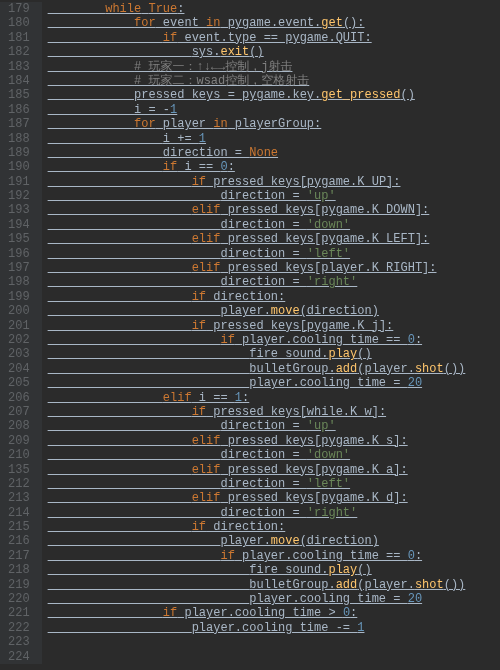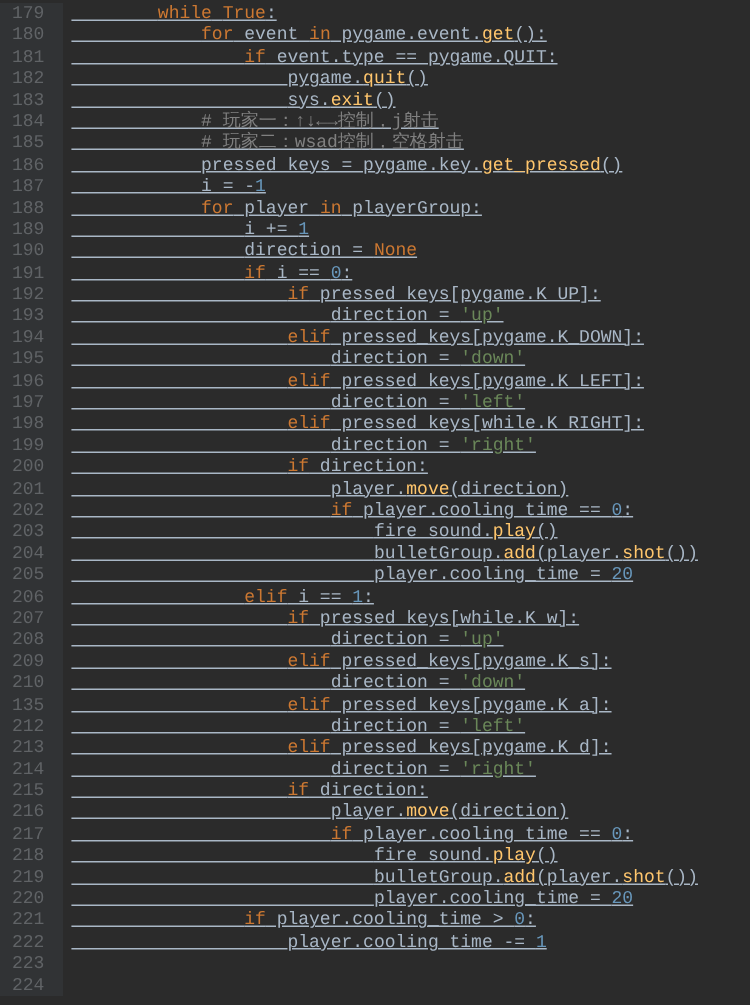--- a/index.html
+++ b/index.html
@@ -91,40 +91,40 @@
       <div>220</div>
       <div>221</div>
       <div>222</div>
       <div>223</div>
       <div>224</div>
     </div>
   <div class="code" id="code">
       <div><span>        </span><span class="kw">while</span><span class="nm"> </span><span class="bool">True</span><span class="op">:</span></div>
       <div><span>            </span><span class="kw">for</span><span class="nm"> event </span><span class="kw">in</span><span class="nm"> pygame.event.</span><span class="fn">get</span><span class="op">():</span></div>
       <div><span>                </span><span class="kw">if</span><span class="nm"> event.type == pygame.QUIT:</span></div>
-      <div><span>                    </span><span class="nm">pygame.</span><span class="fn">quit</span><span class="op">()</span></div>
       <div><span>                    </span><span class="nm">sys.</span><span class="fn">exit</span><span class="op">()</span></div>
       <div><span>            </span><span class="cmt"># 玩家一：↑↓←→控制，j射击</span></div>
       <div><span>            </span><span class="cmt"># 玩家二：wsad控制，空格射击</span></div>
       <div><span>            </span><span class="nm">pressed_keys = pygame.key.</span><span class="fn">get_pressed</span><span class="op">()</span></div>
       <div><span>            </span><span class="nm">i = -</span><span class="num">1</span></div>
       <div><span>            </span><span class="kw">for</span><span class="nm"> player </span><span class="kw">in</span><span class="nm"> playerGroup:</span></div>
       <div><span>                </span><span class="nm">i += </span><span class="num">1</span></div>
       <div><span>                </span><span class="nm">direction = </span><span class="bool">None</span></div>
       <div><span>                </span><span class="kw">if</span><span class="nm"> i == </span><span class="num">0</span><span class="op">:</span></div>
       <div><span>                    </span><span class="kw">if</span><span class="nm"> pressed_keys[pygame.K_UP]:</span></div>
       <div><span>                        </span><span class="nm">direction = </span><span class="str">'up'</span></div>
       <div><span>                    </span><span class="kw">elif</span><span class="nm"> pressed_keys[pygame.K_DOWN]:</span></div>
       <div><span>                        </span><span class="nm">direction = </span><span class="str">'down'</span></div>
       <div><span>                    </span><span class="kw">elif</span><span class="nm"> pressed_keys[pygame.K_LEFT]:</span></div>
       <div><span>                        </span><span class="nm">direction = </span><span class="str">'left'</span></div>
-      <div><span>                    </span><span class="kw">elif</span><span class="nm"> pressed_keys[while.K_RIGHT]:</span></div>
+      <div><span>                    </span><span class="kw">elif</span><span class="nm"> pressed_keys[player.K_RIGHT]:</span></div>
       <div><span>                        </span><span class="nm">direction = </span><span class="str">'right'</span></div>
       <div><span>                    </span><span class="kw">if</span><span class="nm"> direction:</span></div>
       <div><span>                        </span><span class="nm">player.</span><span class="fn">move</span><span class="op">(direction)</span></div>
+      <div><span>                    </span><span class="kw">if</span><span class="nm"> pressed_keys[pygame.K_j]:</span></div>
       <div><span>                        </span><span class="kw">if</span><span class="nm"> player.cooling_time == </span><span class="num">0</span><span class="op">:</span></div>
       <div><span>                            </span><span class="nm">fire_sound.</span><span class="fn">play</span><span class="op">()</span></div>
       <div><span>                            </span><span class="nm">bulletGroup.</span><span class="fn">add</span><span class="op">(player.</span><span class="fn">shot</span><span class="op">())</span></div>
       <div><span>                            </span><span class="nm">player.cooling_time = </span><span class="num">20</span></div>
       <div><span>                </span><span class="kw">elif</span><span class="nm"> i == </span><span class="num">1</span><span class="op">:</span></div>
       <div><span>                    </span><span class="kw">if</span><span class="nm"> pressed_keys[while.K_w]:</span></div>
       <div><span>                        </span><span class="nm">direction = </span><span class="str">'up'</span></div>
       <div><span>                    </span><span class="kw">elif</span><span class="nm"> pressed_keys[pygame.K_s]:</span></div>
       <div><span>                        </span><span class="nm">direction = </span><span class="str">'down'</span></div>
       <div><span>                    </span><span class="kw">elif</span><span class="nm"> pressed_keys[pygame.K_a]:</span></div>

